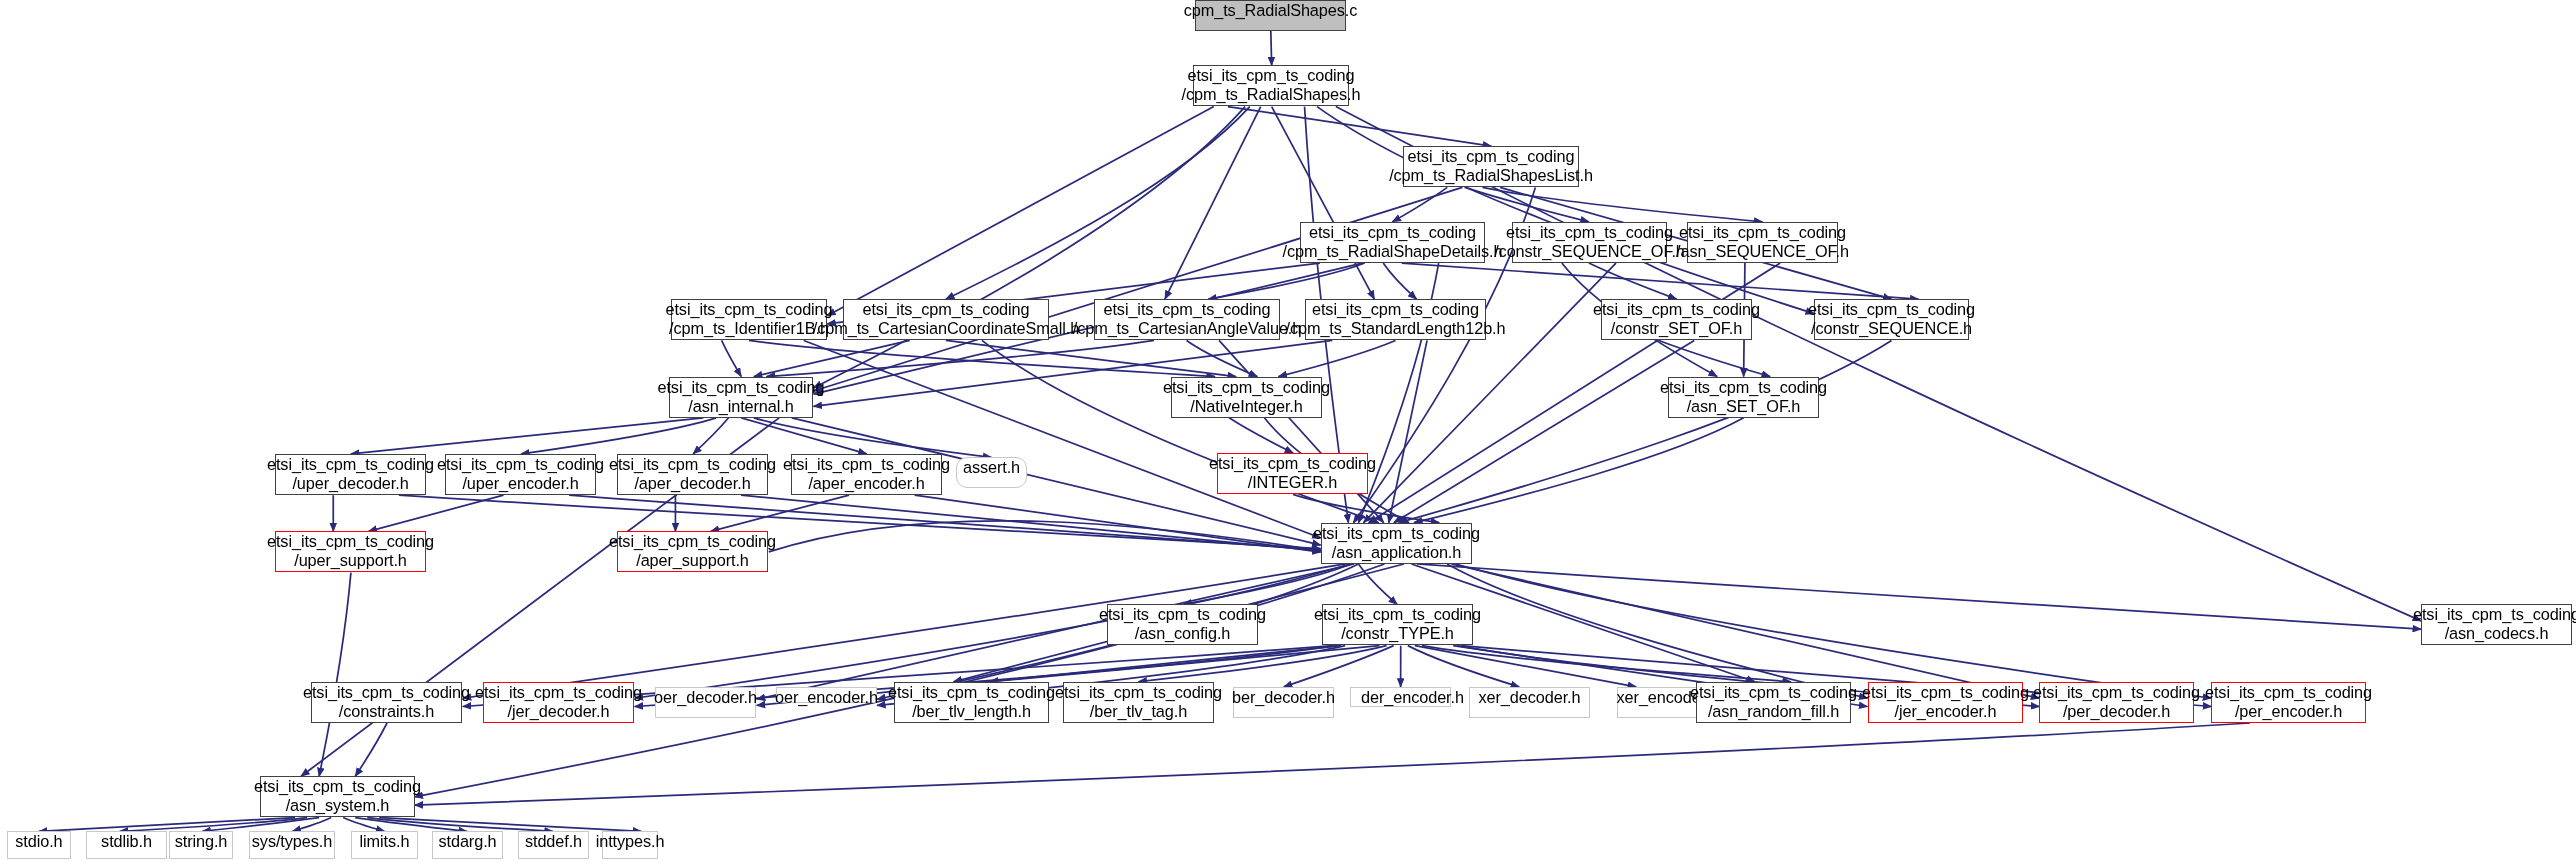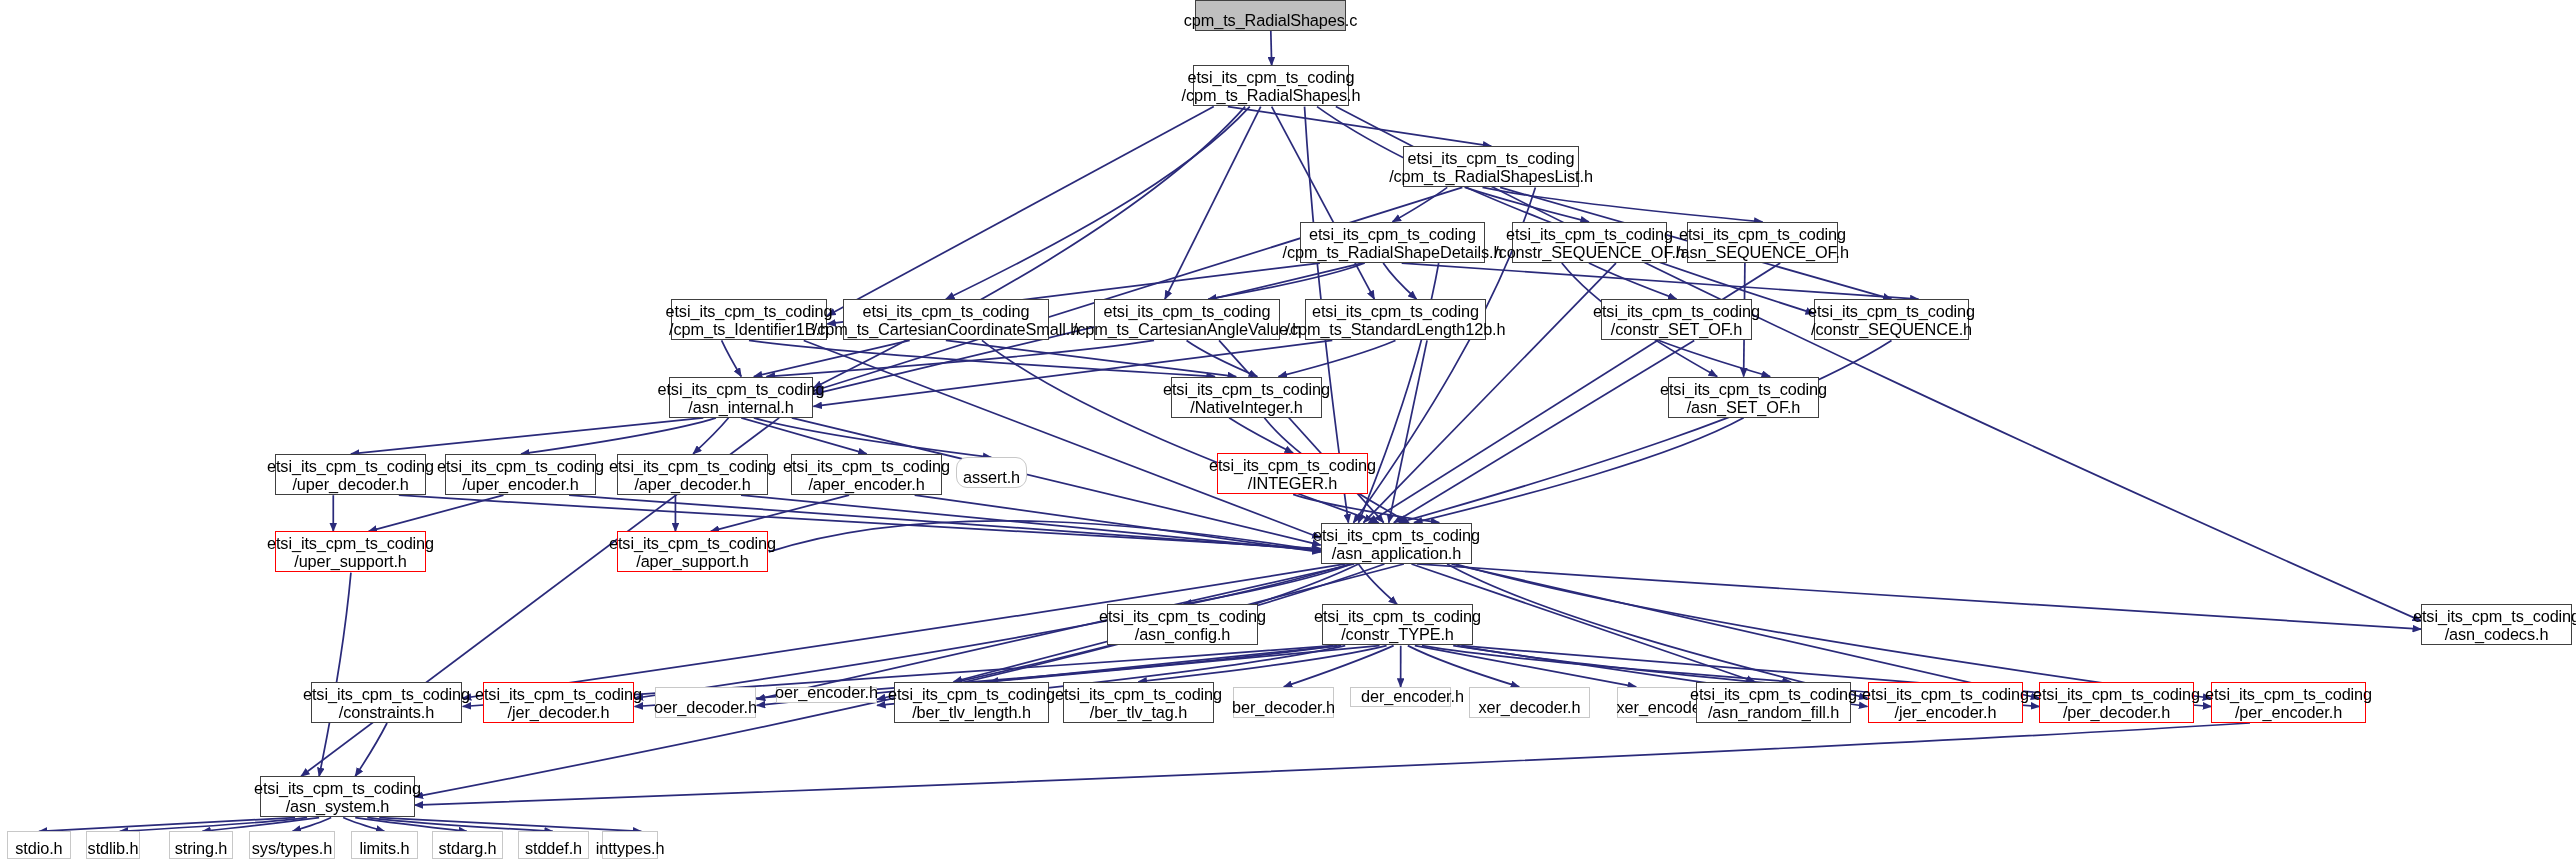--- a/index.html
+++ b/index.html
@@ -23,21 +23,21 @@
     width: 2576px;
     height: 864px;
     pointer-events: none;
   }
   .node {
     position: absolute;
     box-sizing: border-box;
     display: flex;
     flex-direction: column;
     align-items: center;
-    justify-content: flex-end;
+    justify-content: flex-start;
     text-align: center;
     background: #ffffff;
     border: 1.7px solid #404040;
     color: #000000;
     font-size: 16.3px;
     line-height: 1.14;
     white-space: nowrap;
     z-index: 5;
     letter-spacing: -0.1px;
   }
@@ -327,21 +327,21 @@
         <span class="ln">etsi_its_cpm_ts_coding</span>
         <span class="ln">/per_encoder.h</span>
       </div>
       <div class="node" style="left: 260px; top: 776px; width: 155px; height: 41px;">
         <span class="ln">etsi_its_cpm_ts_coding</span>
         <span class="ln">/asn_system.h</span>
       </div>
       <div class="node sys" style="left: 6.9px; top: 831px; width: 64px; height: 27.5px;">
         <span class="ln">stdio.h</span>
       </div>
-      <div class="node sys" style="left: 86px; top: 831px; width: 54px; height: 27.5px;">
+      <div class="node sys" style="left: 86px; top: 831px; width: 81px; height: 27.5px;">
         <span class="ln">stdlib.h</span>
       </div>
       <div class="node sys" style="left: 169px; top: 831px; width: 64px; height: 27.5px;">
         <span class="ln">string.h</span>
       </div>
       <div class="node sys" style="left: 249px; top: 831px; width: 86px; height: 27.5px;">
         <span class="ln">sys/types.h</span>
       </div>
       <div class="node sys" style="left: 351px; top: 831px; width: 67px; height: 27.5px;">
         <span class="ln">limits.h</span>

